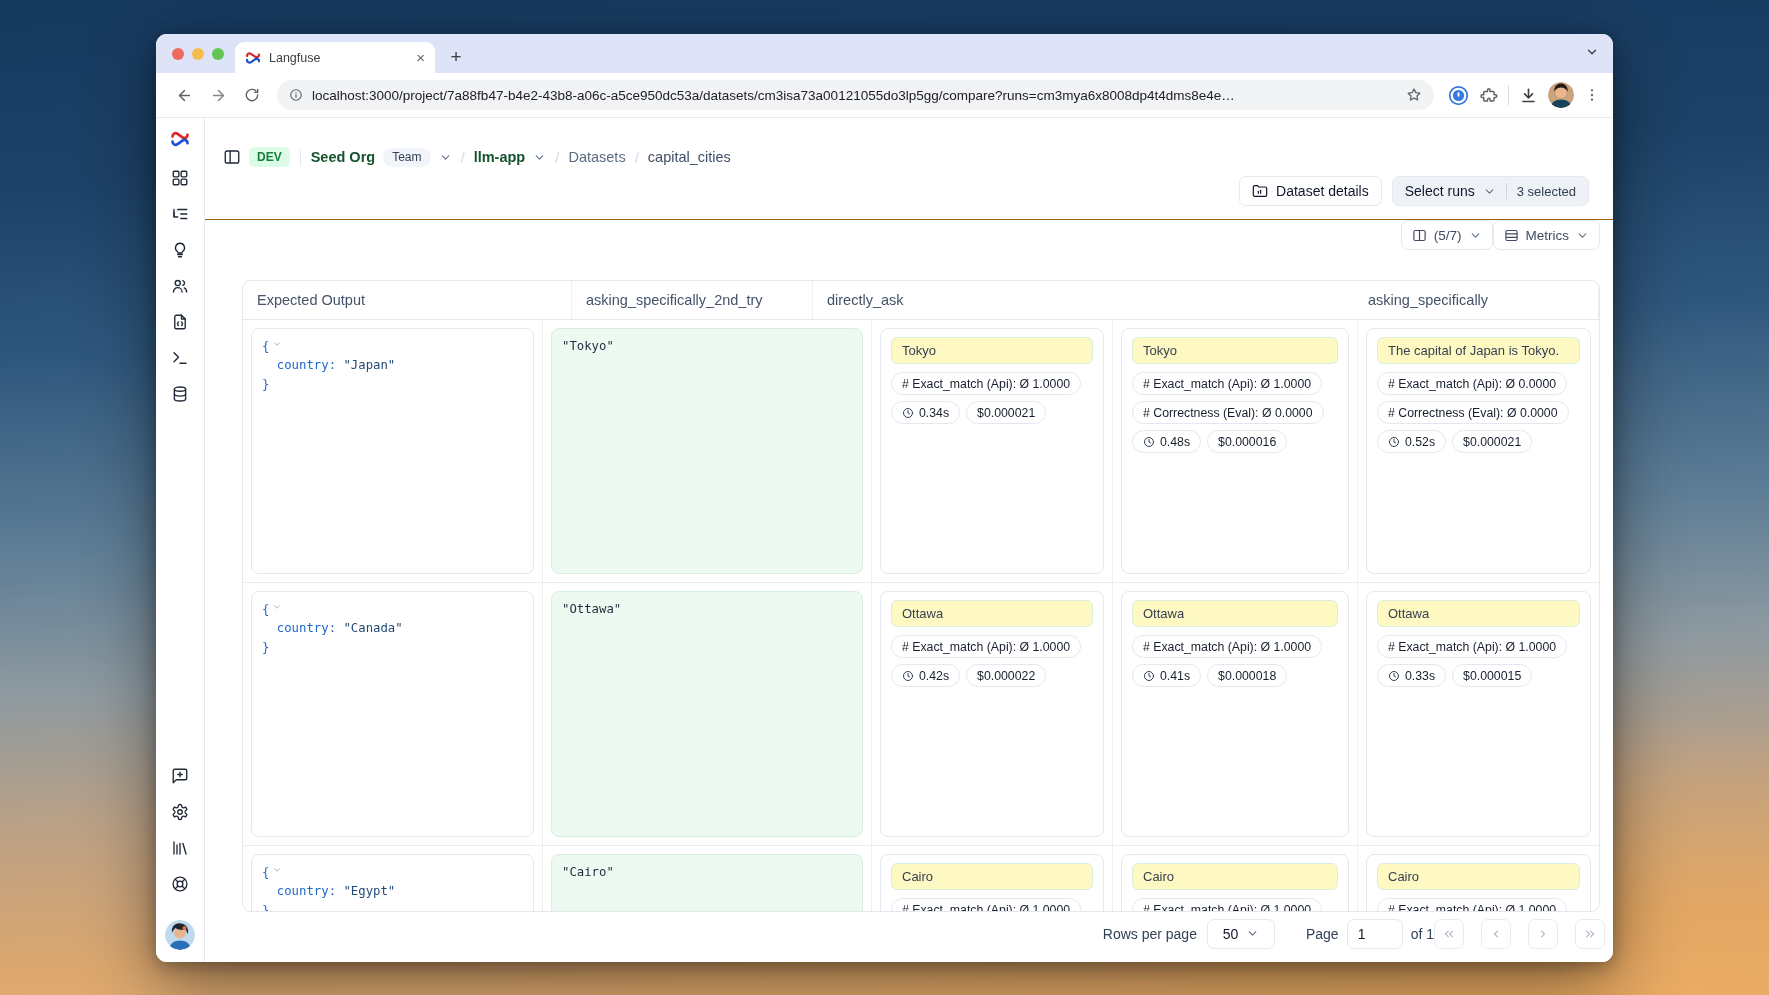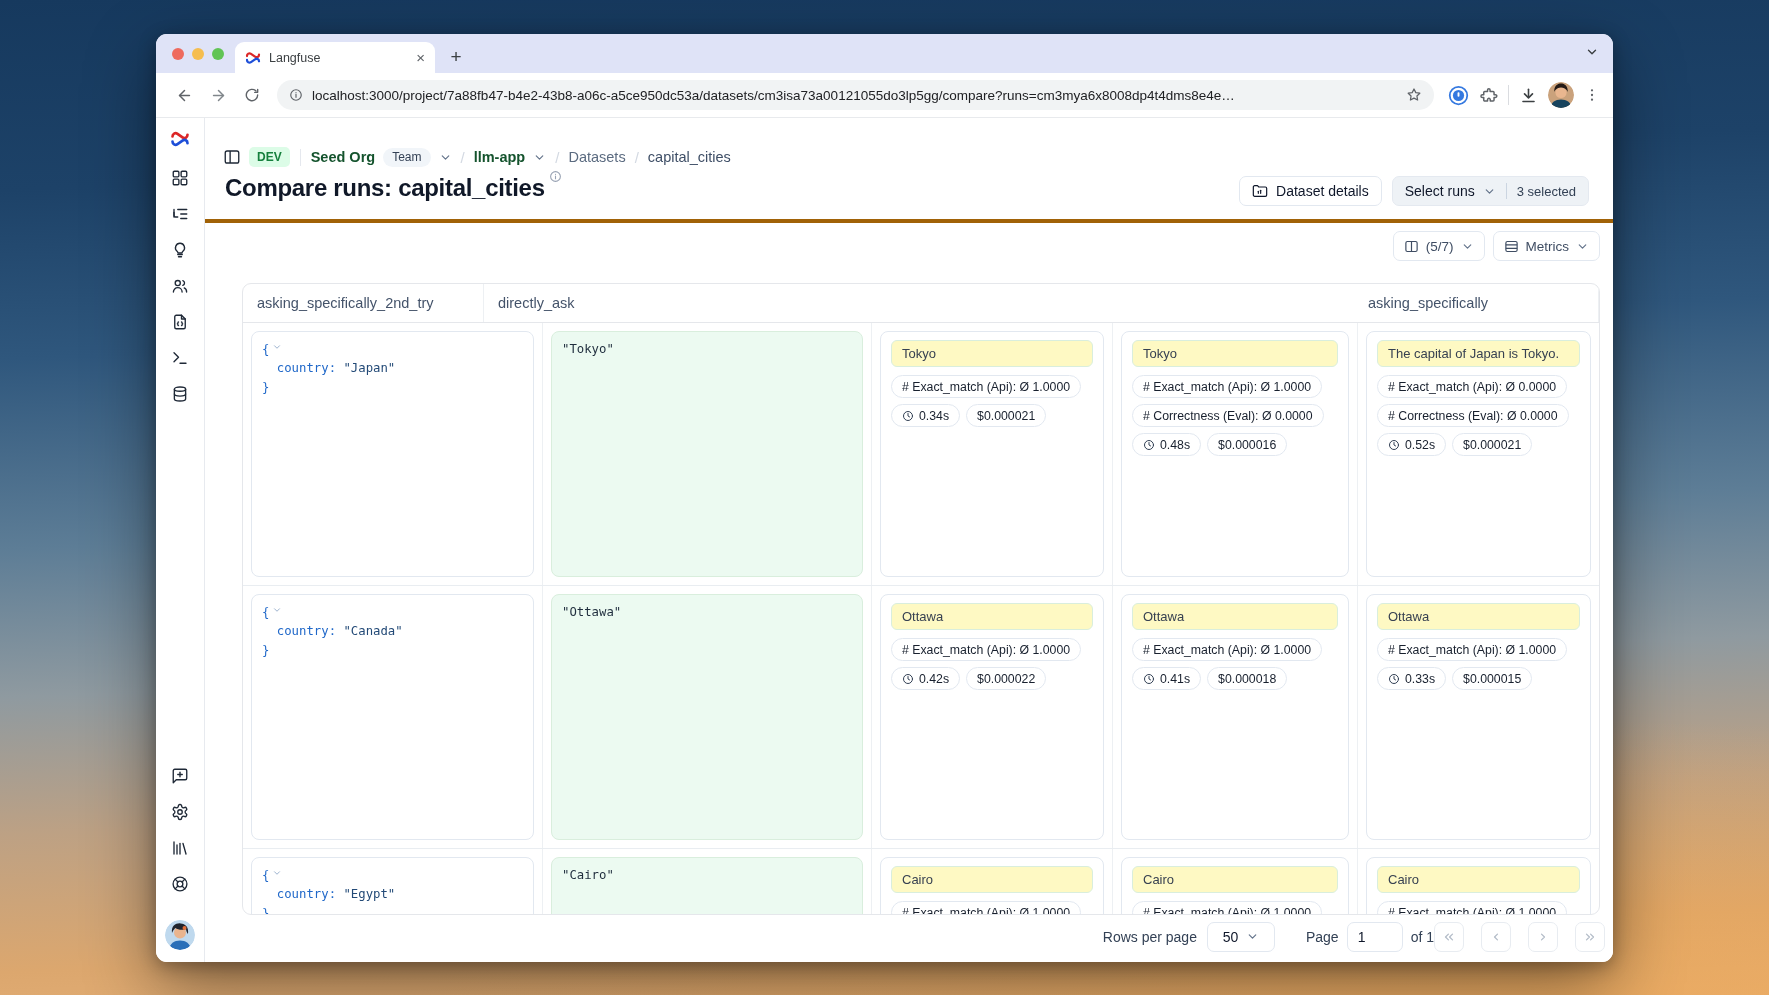--- a/index.html
+++ b/index.html
@@ -41,41 +41,41 @@
   
   .app{flex:1;display:flex;background:#fff;min-height:0;}
   .rail{width:49px;flex:0 0 auto;border-right:1px solid #e7eaef;display:flex;flex-direction:column;
         align-items:center;padding:11px 0 12px 0;box-sizing:border-box;}
   .rail .logo{margin-bottom:20px;}
   .railicon{width:18px;height:18px;margin-bottom:18px;display:flex;align-items:center;justify-content:center;color:#1f2937;}
   .rail .spacer{flex:1;}
   .avatar-rail{width:30px;height:30px;border-radius:50%;overflow:hidden;margin-top:9px;}
   .content{flex:1;display:flex;flex-direction:column;min-width:0;position:relative;}
   
-  .pageheader{height:101px;flex:0 0 auto;position:relative;border-bottom:4px solid #a16207;}
+  .pageheader{height:101px;flex:0 0 auto;position:relative;border-bottom:1px solid #a16207;}
   .crumbs{position:absolute;left:18px;top:29px;display:flex;align-items:center;gap:8px;font-size:14.5px;color:#0f172a;}
   .crumb-sep{color:#d3d9e2;font-size:15px;padding:0 1px;}
   .crumb-sep::before{content:"/";}
   .vbar{width:1px;height:17px;background:#e5e8ee;margin:0 2px;}
   .badge-dev{background:#dcfce7;color:#15803d;font-size:12px;font-weight:600;border-radius:5px;padding:3px 8px;}
   .badge-team{background:#f1f5f9;color:#334155;font-size:12px;border-radius:999px;padding:2.5px 9px;}
   .crumb-strong{font-weight:600;color:#14532d;}
   .crumb-muted{color:#5b6b80;}
   .crumb-current{color:#3e4e66;}
   .chev{display:flex;color:#64748b;}
   .pagetitle{position:absolute;left:20px;top:56px;font-size:24px;font-weight:700;color:#101828;letter-spacing:-.3px;display:flex;}
   .title-info{margin:-4px 0 0 4px;color:#98a2b3;display:flex;}
   .headerbtns{position:absolute;right:24px;top:58px;display:flex;gap:10px;align-items:center;}
   .btn{height:30px;display:inline-flex;align-items:center;gap:8px;padding:0 12px;border:1px solid #e2e8f0;
        border-radius:7px;background:#fff;font-size:14px;font-weight:500;color:#0f172a;box-sizing:border-box;white-space:nowrap;}
   .btn-gray{background:#eef2f6;border-color:#e4e9f0;}
   .btn .count{font-size:13px;font-weight:400;color:#334155;}
   .btn .divider{width:1px;height:16px;background:#cbd5e1;margin:0 2px;}
   
-  .controlsrow{height:46px;flex:0 0 auto;display:flex;justify-content:flex-end;align-items:center;gap:8px;padding-right:13px;}
+  .controlsrow{height:46px;flex:0 0 auto;display:flex;justify-content:flex-end;padding-right:13px;}
   .btn-ghost{color:#3f4d63;font-weight:500;font-size:13.5px;gap:7px;padding:0 10px;}
   
   .tablewrap{margin:14px 13px 0 37px;height:632px;flex:0 0 auto;border:1px solid #e5e7eb;border-radius:9px;
              overflow:hidden;box-sizing:border-box;background:#fff;}
   .thead{display:flex;height:38px;border-bottom:1px solid #e5e7eb;}
   .th{display:flex;align-items:center;padding-left:14px;font-size:14.5px;font-weight:500;color:#44536a;
       box-sizing:border-box;border-right:1px solid #edf0f3;white-space:nowrap;overflow:hidden;}
   .trow{display:flex;height:262px;border-bottom:1px solid #e9edf1;}
   .td{padding:8px;box-sizing:border-box;border-right:1px solid #edf0f3;overflow:hidden;}
   .c0{width:300px;flex:0 0 auto;} .c1{width:329px;flex:0 0 auto;}
@@ -349,30 +349,20 @@
           <span class="chev">
               <svg width="13" height="13" viewBox="0 0 24 24" fill="none" stroke="currentColor" stroke-width="2.2" stroke-linecap="round" stroke-linejoin="round">
                 <path d="m6 9 6 6 6-6"></path>
               </svg>
             </span>
           <span class="crumb-sep"></span>
           <span class="crumb-muted">Datasets</span>
           <span class="crumb-sep"></span>
           <span class="crumb-current">capital_cities</span>
         </div>
-        <div class="pagetitle">
-          <span>Compare runs: capital_cities</span>
-          <span class="title-info">
-            <svg width="13" height="13" viewBox="0 0 24 24" fill="none" stroke="currentColor" stroke-width="2" stroke-linecap="round">
-                <circle cx="12" cy="12" r="9"></circle>
-                <path d="M12 11v5"></path>
-                <path d="M12 8h.01"></path>
-              </svg>
-          </span>
-        </div>
         <div class="headerbtns">
           <button class="btn">
             <span>
               <svg width="16" height="16" viewBox="0 0 24 24" fill="none" stroke="#0f172a" stroke-width="1.8" stroke-linecap="round" stroke-linejoin="round">
                   <path d="M20 20H4a2 2 0 0 1-2-2V6a2 2 0 0 1 2-2h4.2l2 2H20a2 2 0 0 1 2 2v10a2 2 0 0 1-2 2Z"></path>
                   <path d="M9.5 12.5v3"></path>
                   <path d="M13 11v4.5"></path>
                 </svg>
             </span>
             <span>Dataset details</span>
@@ -417,20 +407,21 @@
           <span class="chev">
               <svg width="13" height="13" viewBox="0 0 24 24" fill="none" stroke="currentColor" stroke-width="2.2" stroke-linecap="round" stroke-linejoin="round">
                 <path d="m6 9 6 6 6-6"></path>
               </svg>
             </span>
         </button>
       </div>
 
       <div class="tablewrap">
         <div class="thead">
+            <div class="th c1">Expected Output</div>
             <div class="th c2">asking_specifically_2nd_try</div>
             <div class="th c4">directly_ask</div>
             <div class="th c3">asking_specifically</div>
           </div>
         <div id="tbody">
             <div class="trow">
               <div class="td c0">
                 <div class="cellbox mono">
                   <div><span class="jbrace">{</span><span class="jchev">
                       <svg width="10" height="10" viewBox="0 0 24 24" fill="none" stroke="currentColor" stroke-width="2.4" stroke-linecap="round" stroke-linejoin="round">

